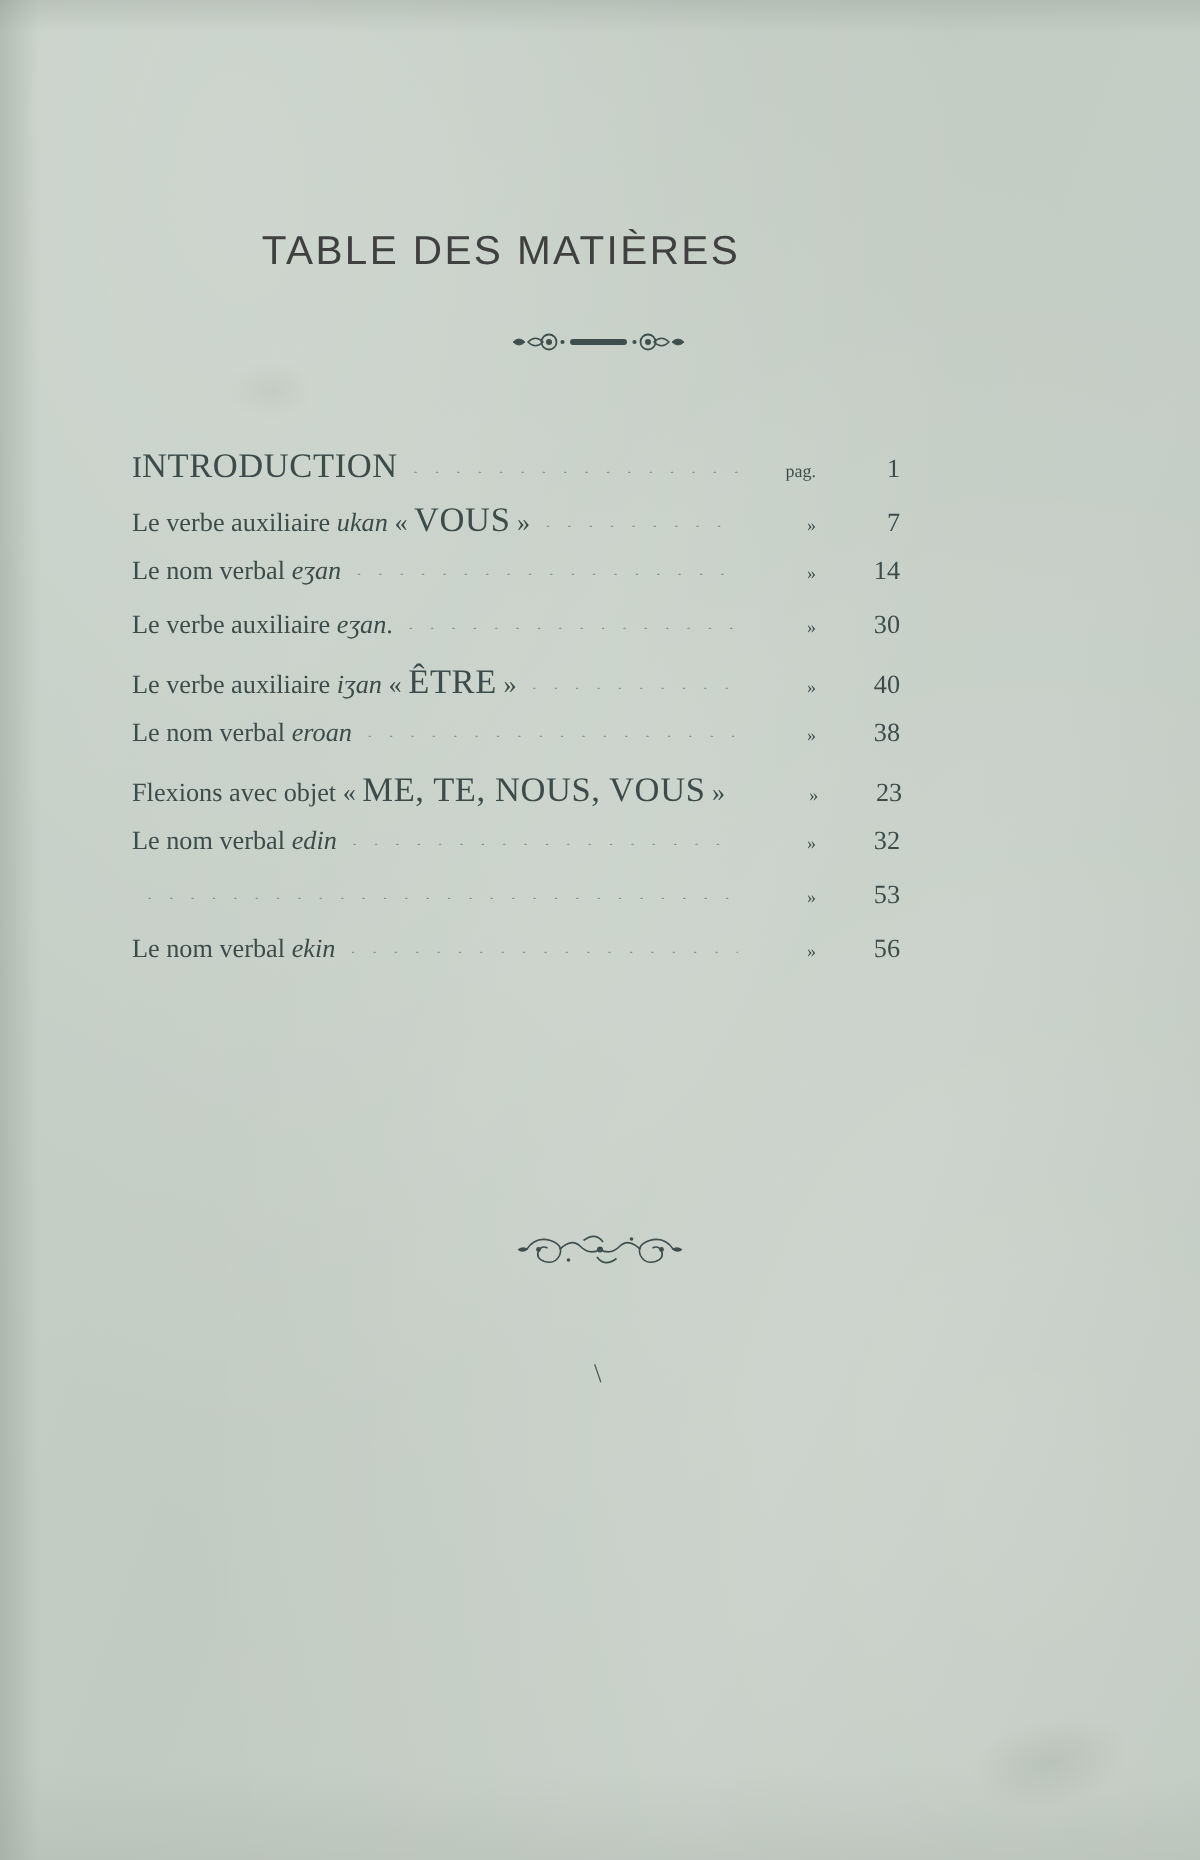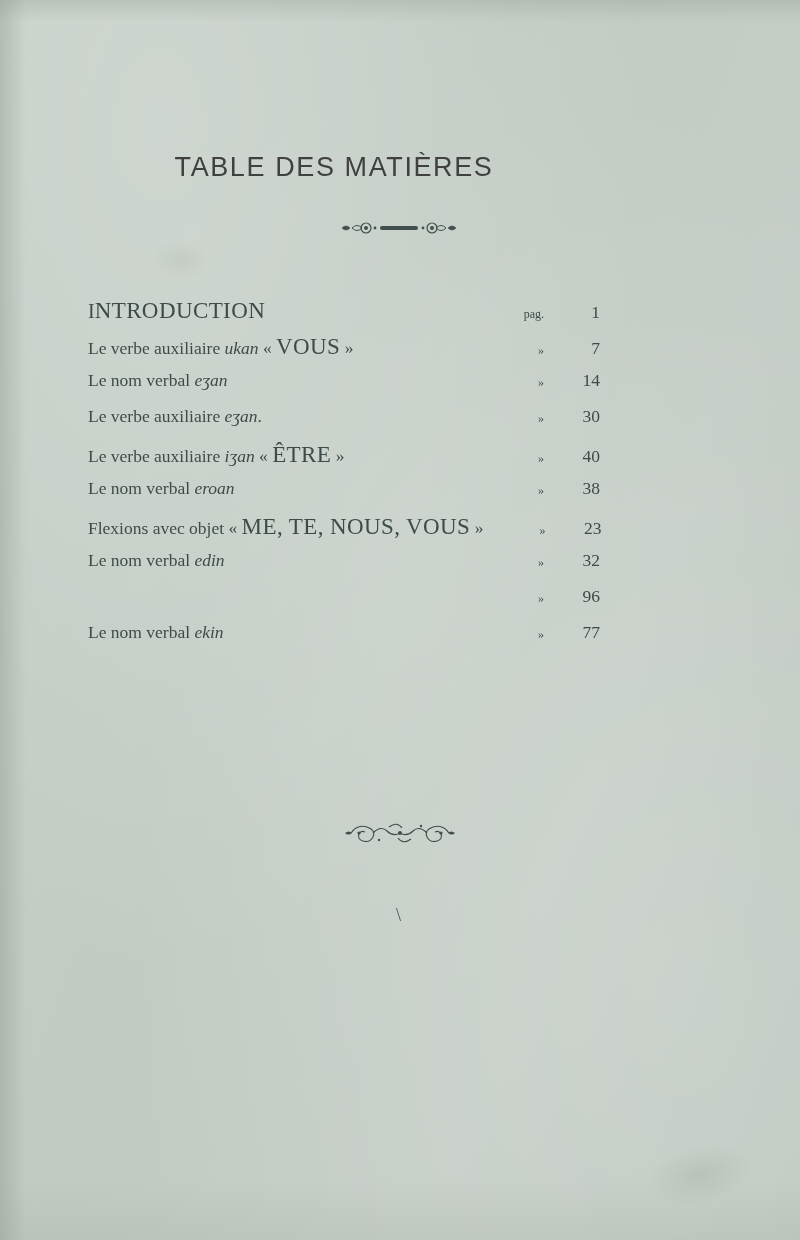--- a/index.html
+++ b/index.html
@@ -237,27 +237,27 @@
     </div>
     <div class="toc-row">
       <span class="entry">Le nom verbal <em>edin</em></span>
       <span class="leader">........................................</span>
       <span class="pag">»</span>
       <span class="num">32</span>
     </div>
     <div class="toc-row">
       <span class="leader">........................................</span>
       <span class="pag">»</span>
-      <span class="num">96</span>
+      <span class="num">53</span>
     </div>
     <div class="toc-row">
       <span class="entry">Le nom verbal <em>ekin</em></span>
       <span class="leader">........................................</span>
       <span class="pag">»</span>
-      <span class="num">77</span>
+      <span class="num">56</span>
     </div>
   </div>
 
   <div class="rule-bottom">
     <svg width="110" height="30" viewBox="0 0 110 30" aria-hidden="true">
       <g fill="none" stroke="#3f4f4d" stroke-width="1.1">
         <path d="M6 15 q6 -9 16 -6 q9 3 6 10 q-3 6 -10 4 q-6 -2 -4 -7 q2 -4 6 -2"></path>
         <path d="M104 15 q-6 -9 -16 -6 q-9 3 -6 10 q3 6 10 4 q6 -2 4 -7 q-2 -4 -6 -2"></path>
         <path d="M28 15 q8 -8 14 -2 q6 6 13 2"></path>
         <path d="M82 15 q-8 -8 -14 -2 q-6 6 -13 2"></path>

